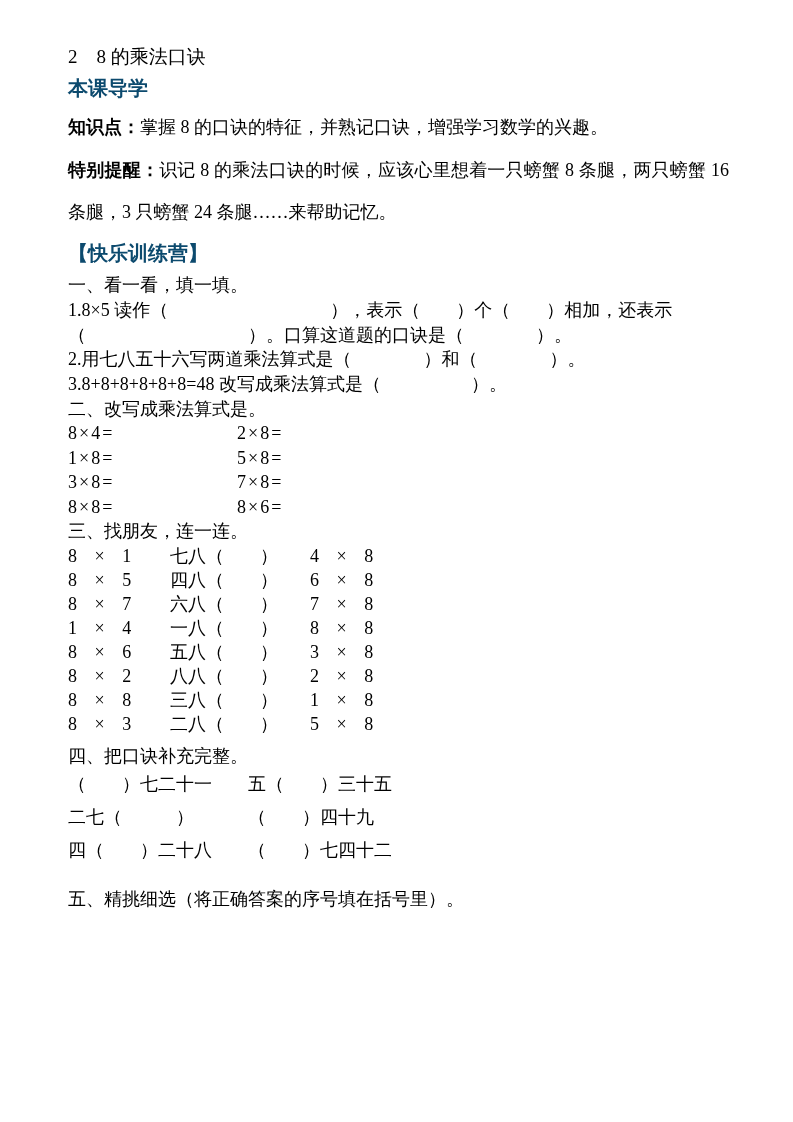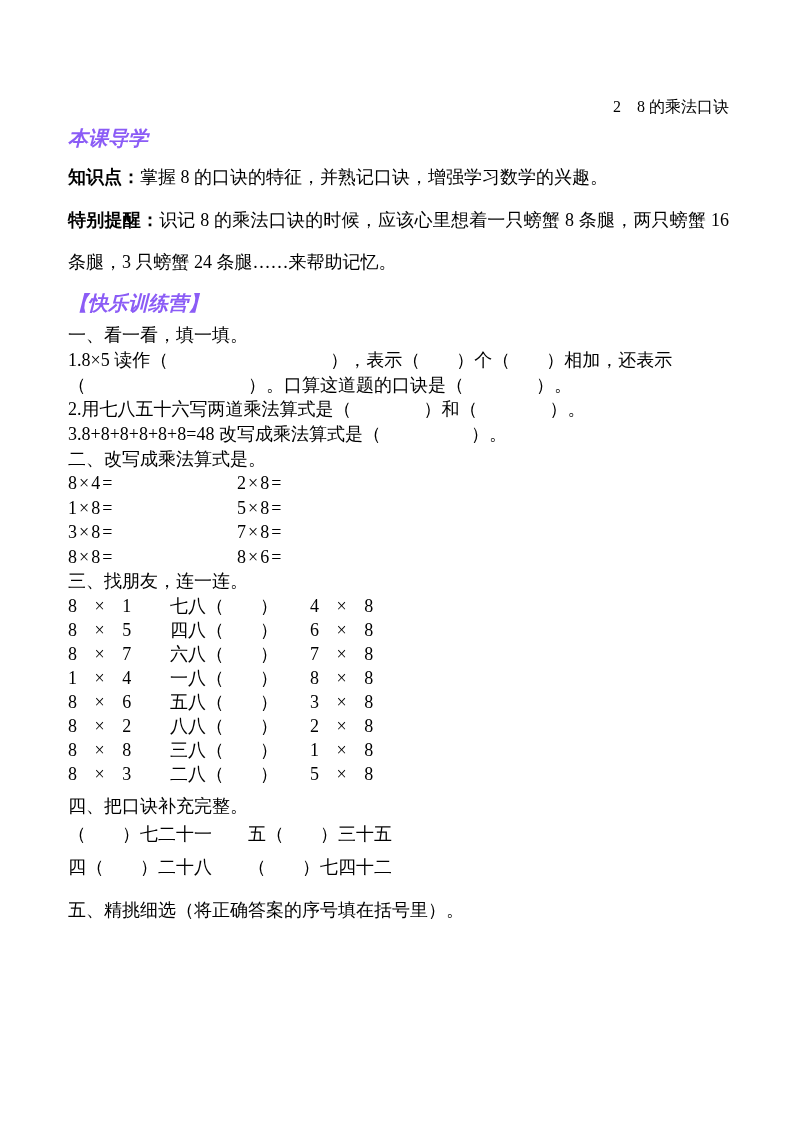--- a/index.html
+++ b/index.html
@@ -10,31 +10,30 @@
     height: 1122px;
     background: #ffffff;
     color: #000000;
     font-family: "Liberation Serif", "DejaVu Serif", serif;
     font-size: 18px;
     overflow: hidden;
     box-sizing: border-box;
   }
   .content { padding: 0 64px 0 68px; }
   .doc-title {
-    padding-top: 94px;
-    text-align: right;
-    font-size: 16px;
+    padding-top: 44px;
+    text-align: left;
+    font-size: 19px;
     line-height: 25px;
   }
   .red-heading {
-    color: #8b5cf6;
+    color: #0c4a6e;
     font-weight: bold;
     font-size: 20px;
     line-height: 27px;
-    font-style: italic;
   }
   .guide-heading { margin-top: 6px; }
   .camp-heading { margin-top: 6px; line-height: 28px; }
   .knowledge { margin-top: 13px; line-height: 25px; }
   .knowledge b, .reminder b { font-weight: bold; }
   .eq-group-a { margin: 9px 0 0 39px; }
   .eq-group-a .eq-row { line-height: 26.5px; }
   .eq-group-a .eq-left { display: inline-block; width: 156px; }
   .eq-cell { letter-spacing: 2px; }
   .reminder {
@@ -48,21 +47,21 @@
   .eq-group-b .eq-left { display: inline-block; width: 169px; }
   .sec-title { line-height: 24.5px; }
   .match-table { }
   .match-row { line-height: 24px; }
   .match-col-left  { display: inline-block; width: 102px; word-spacing: 13px; }
   .match-col-mid   { display: inline-block; width: 140px; }
   .match-col-right { display: inline-block; word-spacing: 13px; }
   .sec4 { margin-top: 8px; }
   .sec4 .sec-title { line-height: 24px; }
   .sec4-rows .line { line-height: 33px; }
-  .sec5 { margin-top: 14px; }
+  .sec5 { margin-top: 20px; }
   .sec5 .sec-title { line-height: 24px; }
 </style>
 </head>
 <body>
 
 <div class="page">
   <div class="content">
 
     <div class="doc-title">2　8 的乘法口诀</div>
 
@@ -130,20 +129,21 @@
         <div class="match-row">
           <span class="match-col-left">8 × 3</span><span class="match-col-mid">二八（　　）</span><span class="match-col-right">5 × 8</span>
         </div>
       </div>
     </div>
 
     <div class="sec4">
       <div class="sec-title">四、把口诀补充完整。</div>
       <div class="sec4-rows">
         <div class="line">（　　）七二十一　　五（　　）三十五</div>
+        <div class="line"> 二七（　　　）　　　（　　）四十九</div>
         <div class="line">四（　　）二十八　　（　　）七四十二</div>
       </div>
     </div>
 
     <div class="sec5">
       <div class="sec-title">五、精挑细选（将正确答案的序号填在括号里）。</div>
     </div>
 
   </div>
 </div>

